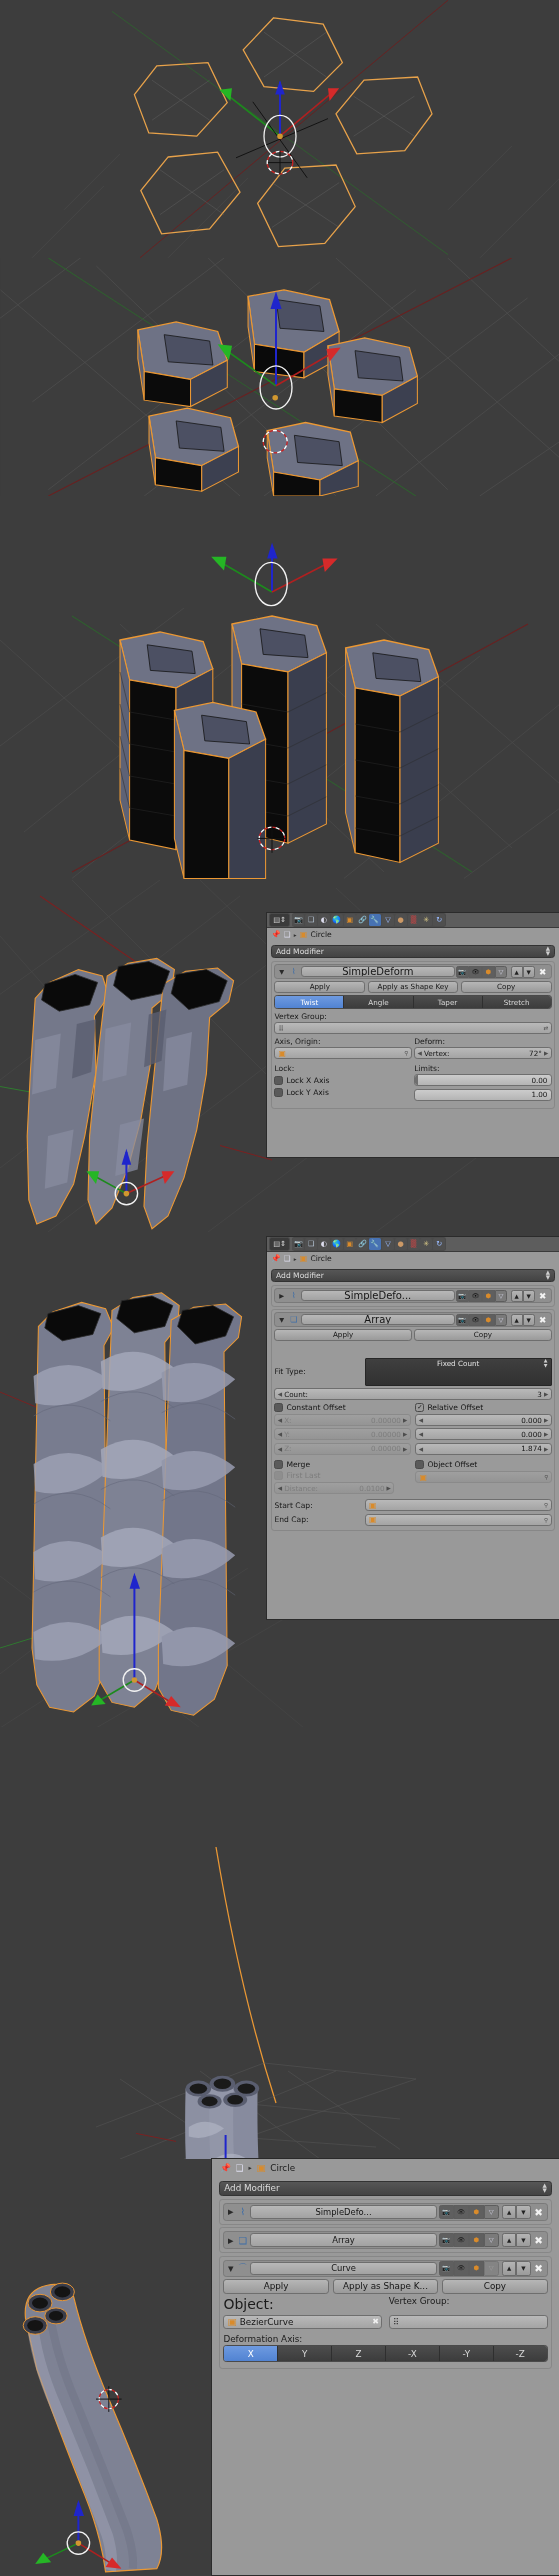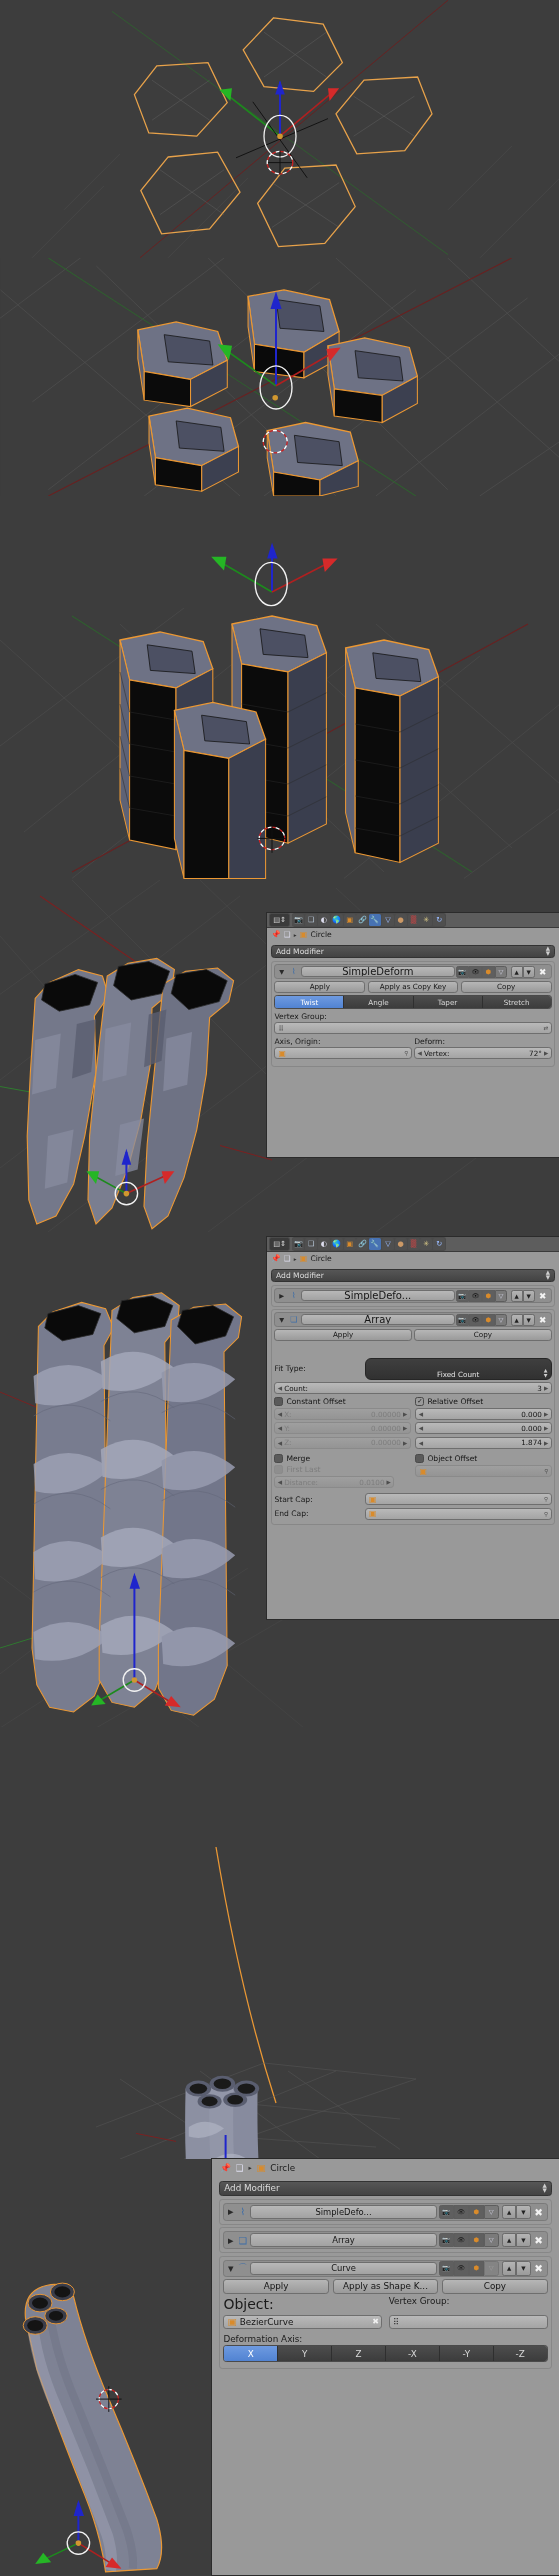--- a/index.html
+++ b/index.html
@@ -117,21 +117,21 @@
   .field .v { margin-left:auto; }
   .field .lc { position:absolute; left:2.4px; font-size:5.6px; color:#4d4d4d; }
   .field .rc { position:absolute; right:2.4px; font-size:5.6px; color:#4d4d4d; }
   .field .ltxt { padding-left:5.6px; }
   .field .rtxt { margin-left:auto; padding-right:5.6px; }
   .field.slider { background:linear-gradient(#cccccc,#b4b4b4); }
   .field.slider .fill { position:absolute; left:0; top:0; bottom:0; width:3.2px; background:#6f6f6f; border-radius:2.4px 0 0 2.4px; }
 
   .enumdark {
     background:linear-gradient(#3f3f3f,#313131); border:0.8px solid #262626;
-    border-radius:6px; height:22px; display:flex; align-items:flex-end;
+    border-radius:1px; height:28px; display:flex; align-items:flex-start;
     justify-content:center; font-size:7.2px; color:#e3e3e3; position:relative;
   }
   .enumdark .updown { position:absolute; right:3.2px; font-size:4.8px; line-height:4.8px; color:#cfcfcf; }
 
   .chk { display:flex; align-items:center; gap:3.2px; font-size:7.6px; color:#151515; }
   .chkbox {
     width:8.8px; height:8.8px; border-radius:2.4px; background:#5a5a5a;
     border:0.8px solid #4a4a4a; display:flex; align-items:center; justify-content:center;
     font-size:6.4px; color:#fff;
   }
@@ -410,21 +410,21 @@
           <span class="tgl" style="color:#ccd;">▽</span>
         </span>
         <span class="arrgrp">
           <span class="arrbtn">▲</span>
           <span class="arrbtn">▼</span>
         </span>
         <span class="xbtn">✖</span>
       </div>
       <div class="row">
         <div class="btn">Apply</div>
-        <div class="btn">Apply as Copy Key</div>
+        <div class="btn">Apply as Shape Key</div>
         <div class="btn">Copy</div>
       </div>
       <div class="segbar">
         <div class="seg sel">Twist</div>
         <div class="seg">Angle</div>
         <div class="seg">Taper</div>
         <div class="seg">Stretch</div>
       </div>
       <span class="lbl">Vertex Group:</span>
       <div class="field">
@@ -441,20 +441,43 @@
             <span class="rc">⚲</span>
           </div>
         </div>
         <div class="halfcol">
           <span class="lbl">Deform:</span>
           <div class="field">
             <span class="lc">◀</span>
             <span class="ltxt">Vertex:</span>
             <span class="rtxt">72°</span>
             <span class="rc">▶</span>
+          </div>
+        </div>
+      </div>
+      <div class="row">
+        <div class="halfcol">
+          <span class="lbl">Lock:</span>
+          <div class="chk" style="height:12px;">
+            <span class="chkbox"></span>
+            <span>Lock X Axis</span>
+          </div>
+          <div class="chk" style="height:12px;">
+            <span class="chkbox"></span>
+            <span>Lock Y Axis</span>
+          </div>
+        </div>
+        <div class="halfcol">
+          <span class="lbl">Limits:</span>
+          <div class="field slider">
+            <span class="fill"></span>
+            <span class="v">0.00</span>
+          </div>
+          <div class="field slider">
+            <span class="v">1.00</span>
           </div>
         </div>
       </div>
     </div>
   </div>
 </div>
 
 <div class="vp" style="top:1232px;height:496px;">
 <svg width="560" height="496" viewBox="0 0 700 620">
   <rect width="700" height="620" fill="#3d3d3d"></rect>

